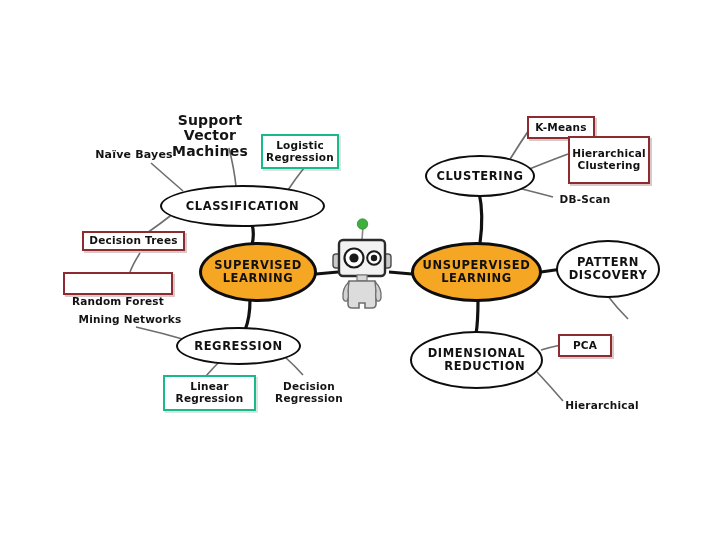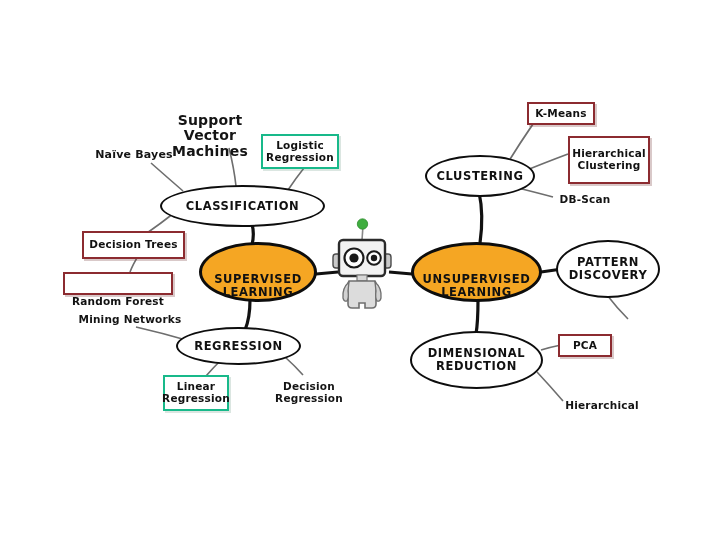--- a/index.html
+++ b/index.html
@@ -37,21 +37,20 @@
     border: 2.6px solid #0d0d0d;
     background: #ffffff;
     font-family: "DejaVu Sans", sans-serif;
     font-weight: 600;
     letter-spacing: 0.6px;
     color: #111111;
   }
   .ellipse.orange {
     background: #F5A623;
     border-width: 3px;
-    align-items: flex-end;
   }
   
   .boxed {
     background: #ffffff;
     border: 2.4px solid #8C2B30;
     color: #111111;
     font-weight: 600;
     box-shadow: 2px 2px 0 rgba(120,60,60,0.28);
     padding: 2px 4px;
     letter-spacing: 0.2px;
@@ -156,61 +155,61 @@
   <div class="node ellipse" style="left:425px; top:155px; width:110px; height:42px; font-size:11.5px;">
     <span style="white-space:pre-line;">CLUSTERING</span>
   </div>
 
   <div class="node ellipse" style="left:556px; top:240px; width:104px; height:58px; font-size:11.5px;">
     <span style="white-space:pre-line;">PATTERN
 DISCOVERY</span>
   </div>
 
   <div class="node ellipse" style="left:410px; top:331px; width:133px; height:58px; font-size:11.5px;">
-    <span style="white-space:pre-line;">DIMENSIONAL
+    <span style="white-space:pre-line;text-align:right;">DIMENSIONAL
 REDUCTION</span>
   </div>
 
   <div class="node plain" style="left:85px; top:146px; width:98px; height:18px; font-size:11px;">
     <span style="white-space:pre-line;">Naïve Bayes</span>
   </div>
 
   <div class="node plain" style="left:163px; top:121px; width:94px; height:30px; font-size:14px;">
     <span style="white-space:pre-line;">Support Vector
 Machines</span>
   </div>
 
   <div class="node boxed teal" style="left:261px; top:134px; width:78px; height:35px; font-size:10.5px;">
     <span style="white-space:pre-line;">Logistic
 Regression</span>
   </div>
 
-  <div class="node boxed" style="left:82px; top:231px; width:103px; height:28px; font-size:10.5px;">
+  <div class="node boxed" style="left:82px; top:231px; width:103px; height:20px; font-size:10.5px;">
     <span style="white-space:pre-line;">Decision Trees</span>
   </div>
 
   <div class="node boxed" style="left:63px; top:272px; width:110px; height:23px; font-size:10.5px;">
     <span style="white-space:pre-line;margin-top:36px;">Random Forest</span>
   </div>
 
   <div class="node plain" style="left:76px; top:311px; width:108px; height:18px; font-size:10.5px;">
     <span style="white-space:pre-line;">Mining Networks</span>
   </div>
 
-  <div class="node boxed teal" style="left:163px; top:375px; width:66px; height:36px; font-size:10.5px;">
+  <div class="node boxed teal" style="left:163px; top:375px; width:93px; height:36px; font-size:10.5px;">
     <span style="white-space:pre-line;">Linear
 Regression</span>
   </div>
 
   <div class="node plain" style="left:270px; top:378px; width:78px; height:30px; font-size:10.5px;">
     <span style="white-space:pre-line;">Decision
 Regression</span>
   </div>
 
-  <div class="node boxed" style="left:527px; top:102px; width:68px; height:23px; font-size:10.5px;">
+  <div class="node boxed" style="left:527px; top:116px; width:68px; height:23px; font-size:10.5px;">
     <span style="white-space:pre-line;">K-Means</span>
   </div>
 
   <div class="node boxed" style="left:568px; top:136px; width:82px; height:48px; font-size:10.5px;">
     <span style="white-space:pre-line;">Hierarchical
 Clustering</span>
   </div>
 
   <div class="node plain" style="left:554px; top:191px; width:62px; height:18px; font-size:10.5px;">
     <span style="white-space:pre-line;">DB-Scan</span>

